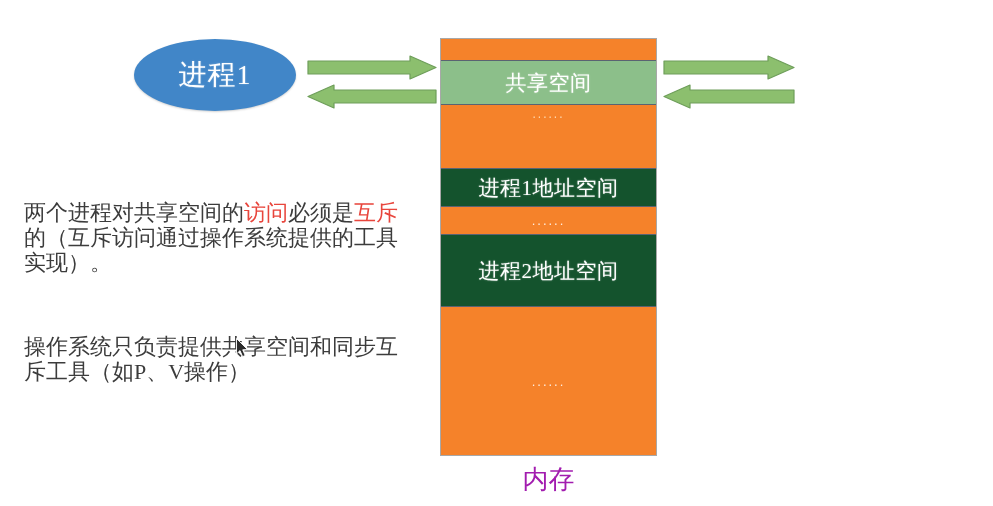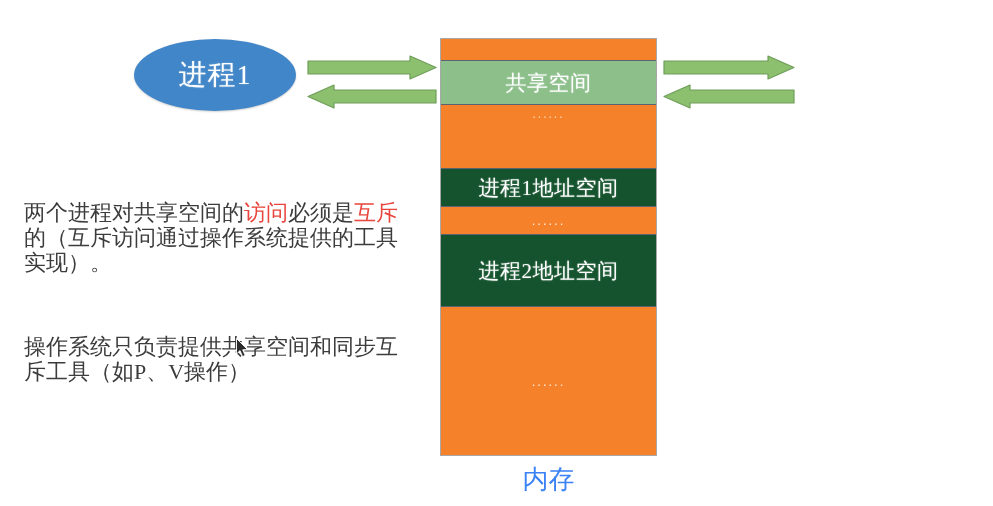--- a/index.html
+++ b/index.html
@@ -104,21 +104,21 @@
     font-family: "Liberation Sans", sans-serif;
   }
 
   #memory-caption {
     position: absolute;
     left: 440px;
     top: 462px;
     width: 217px;
     text-align: center;
     font-size: 26px;
-    color: #3b82f6;
+    color: #a21caf;
     font-family: "Liberation Serif", "DejaVu Serif", serif;
   }
 
   
   .body-text {
     position: absolute;
     color: #3C3C3C;
     font-size: 22px;
     line-height: 25px;
     font-family: "Liberation Serif", "DejaVu Serif", serif;

